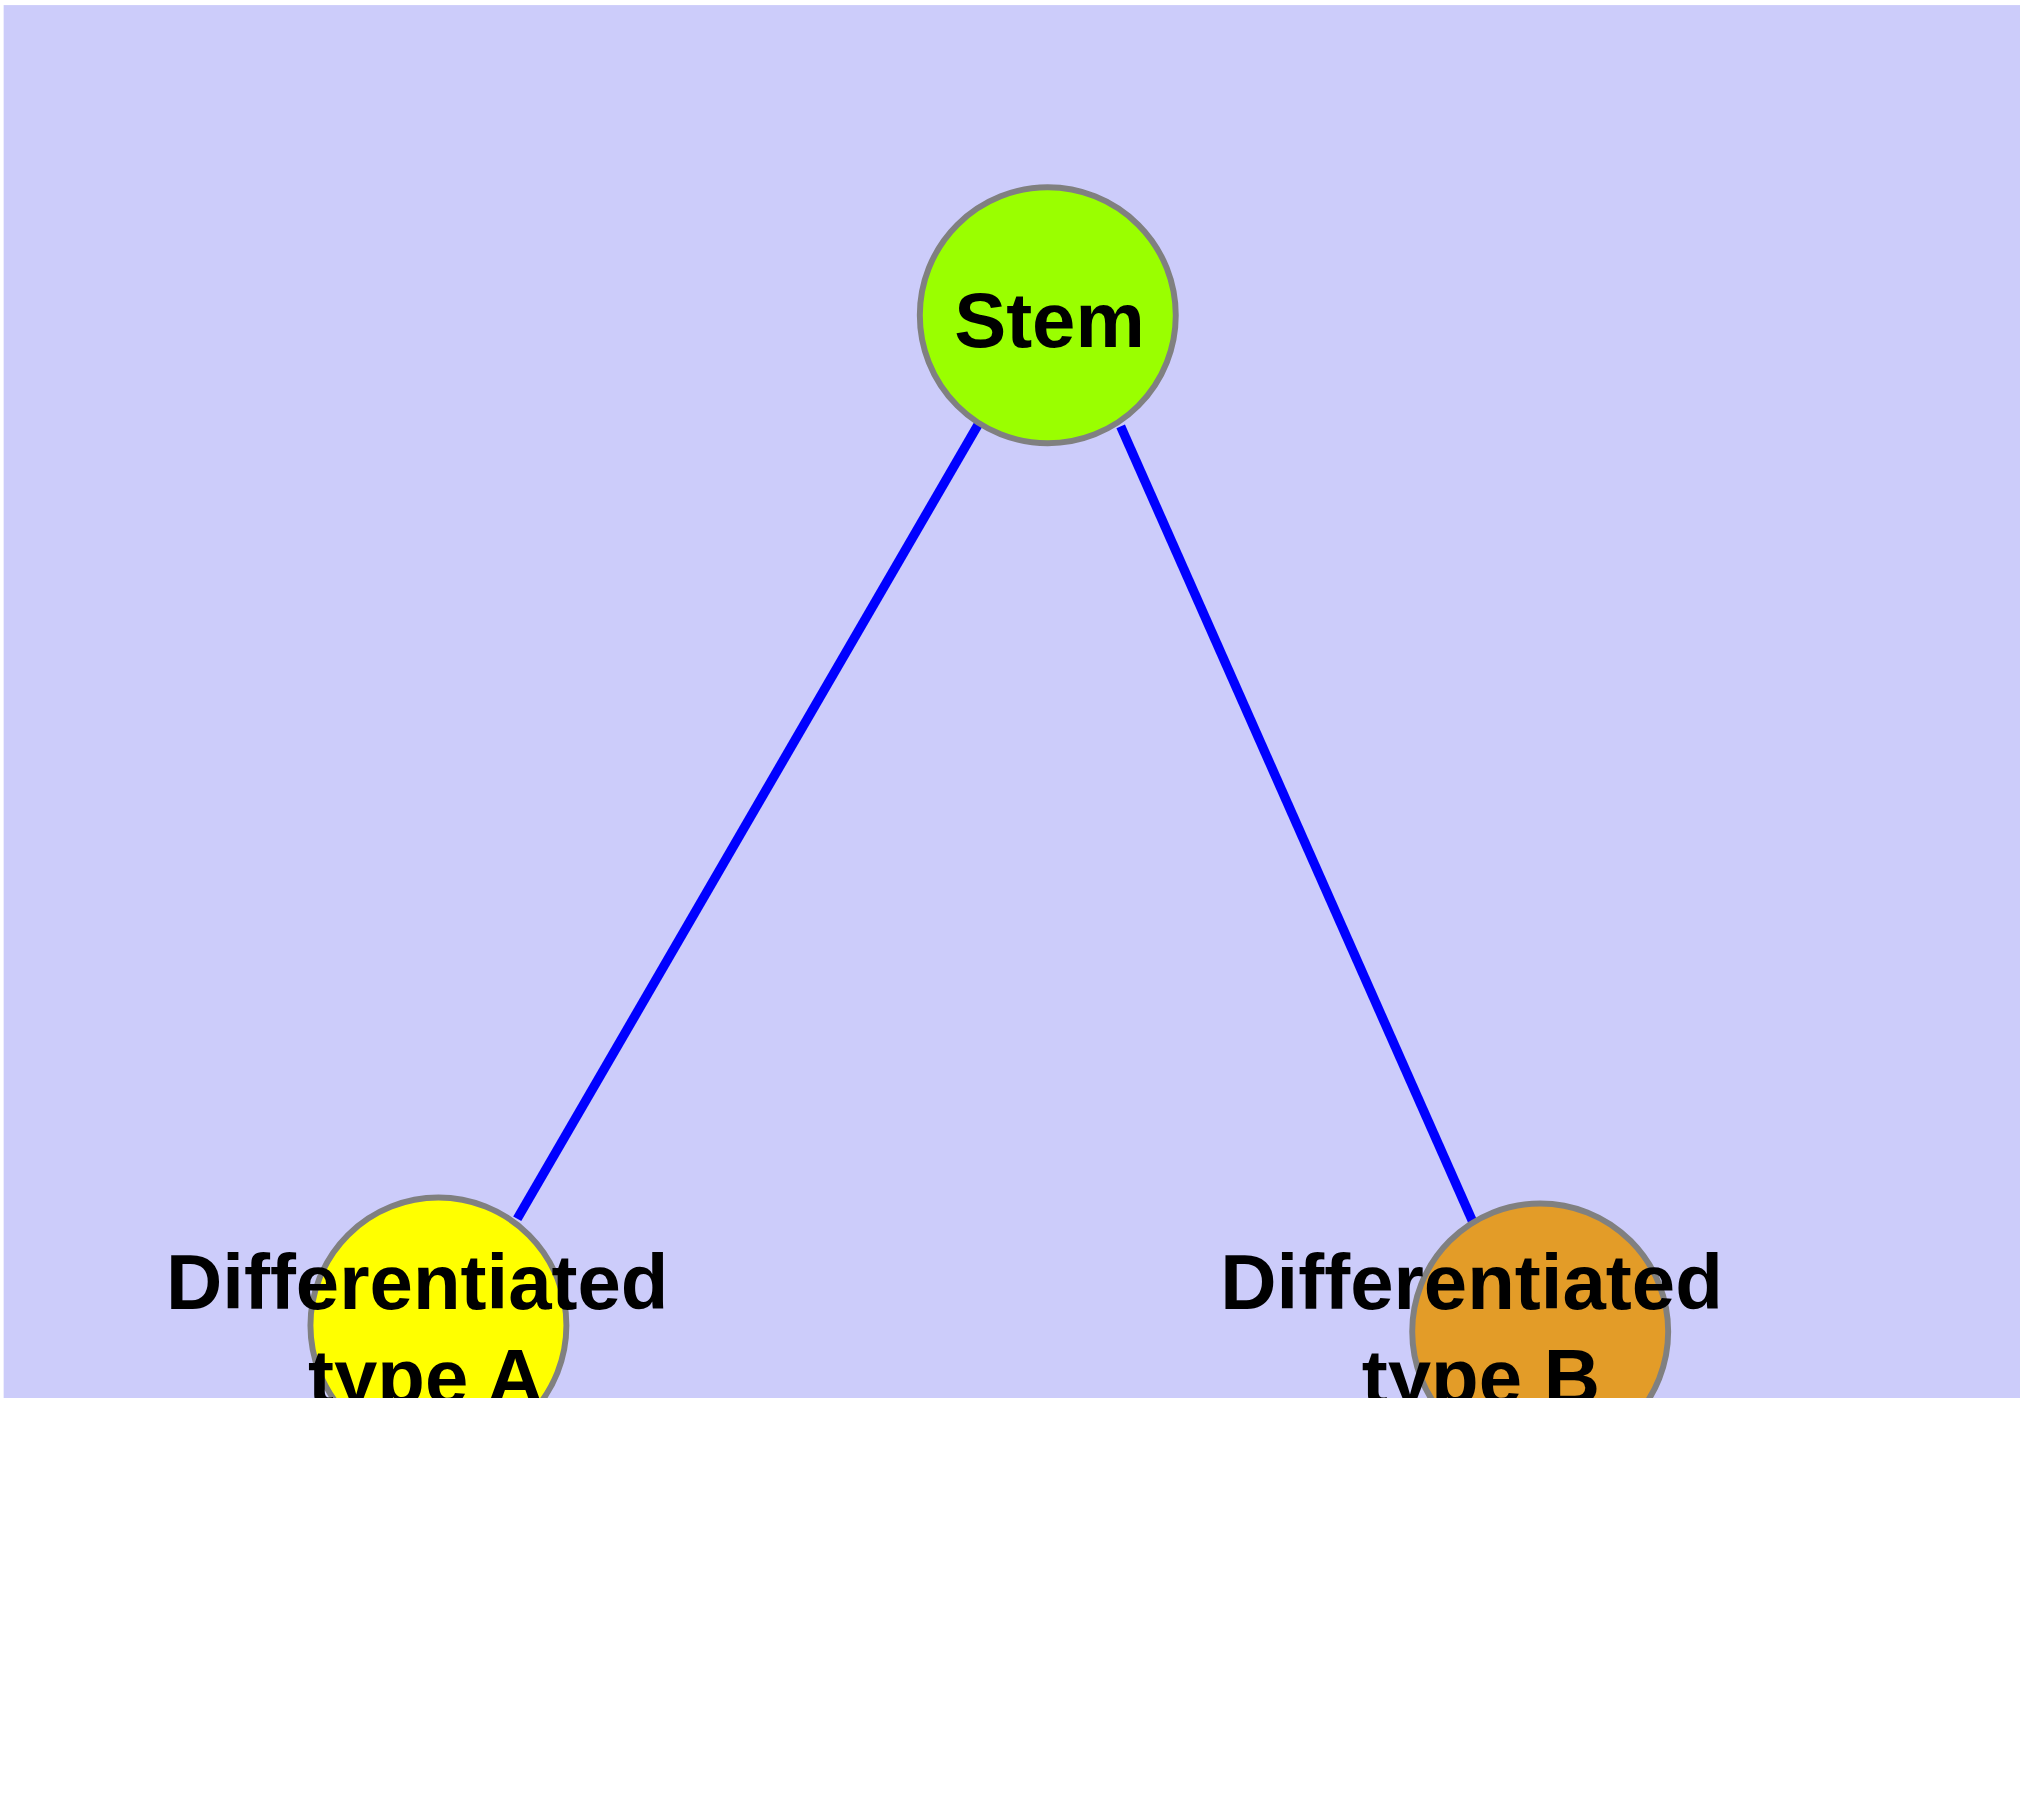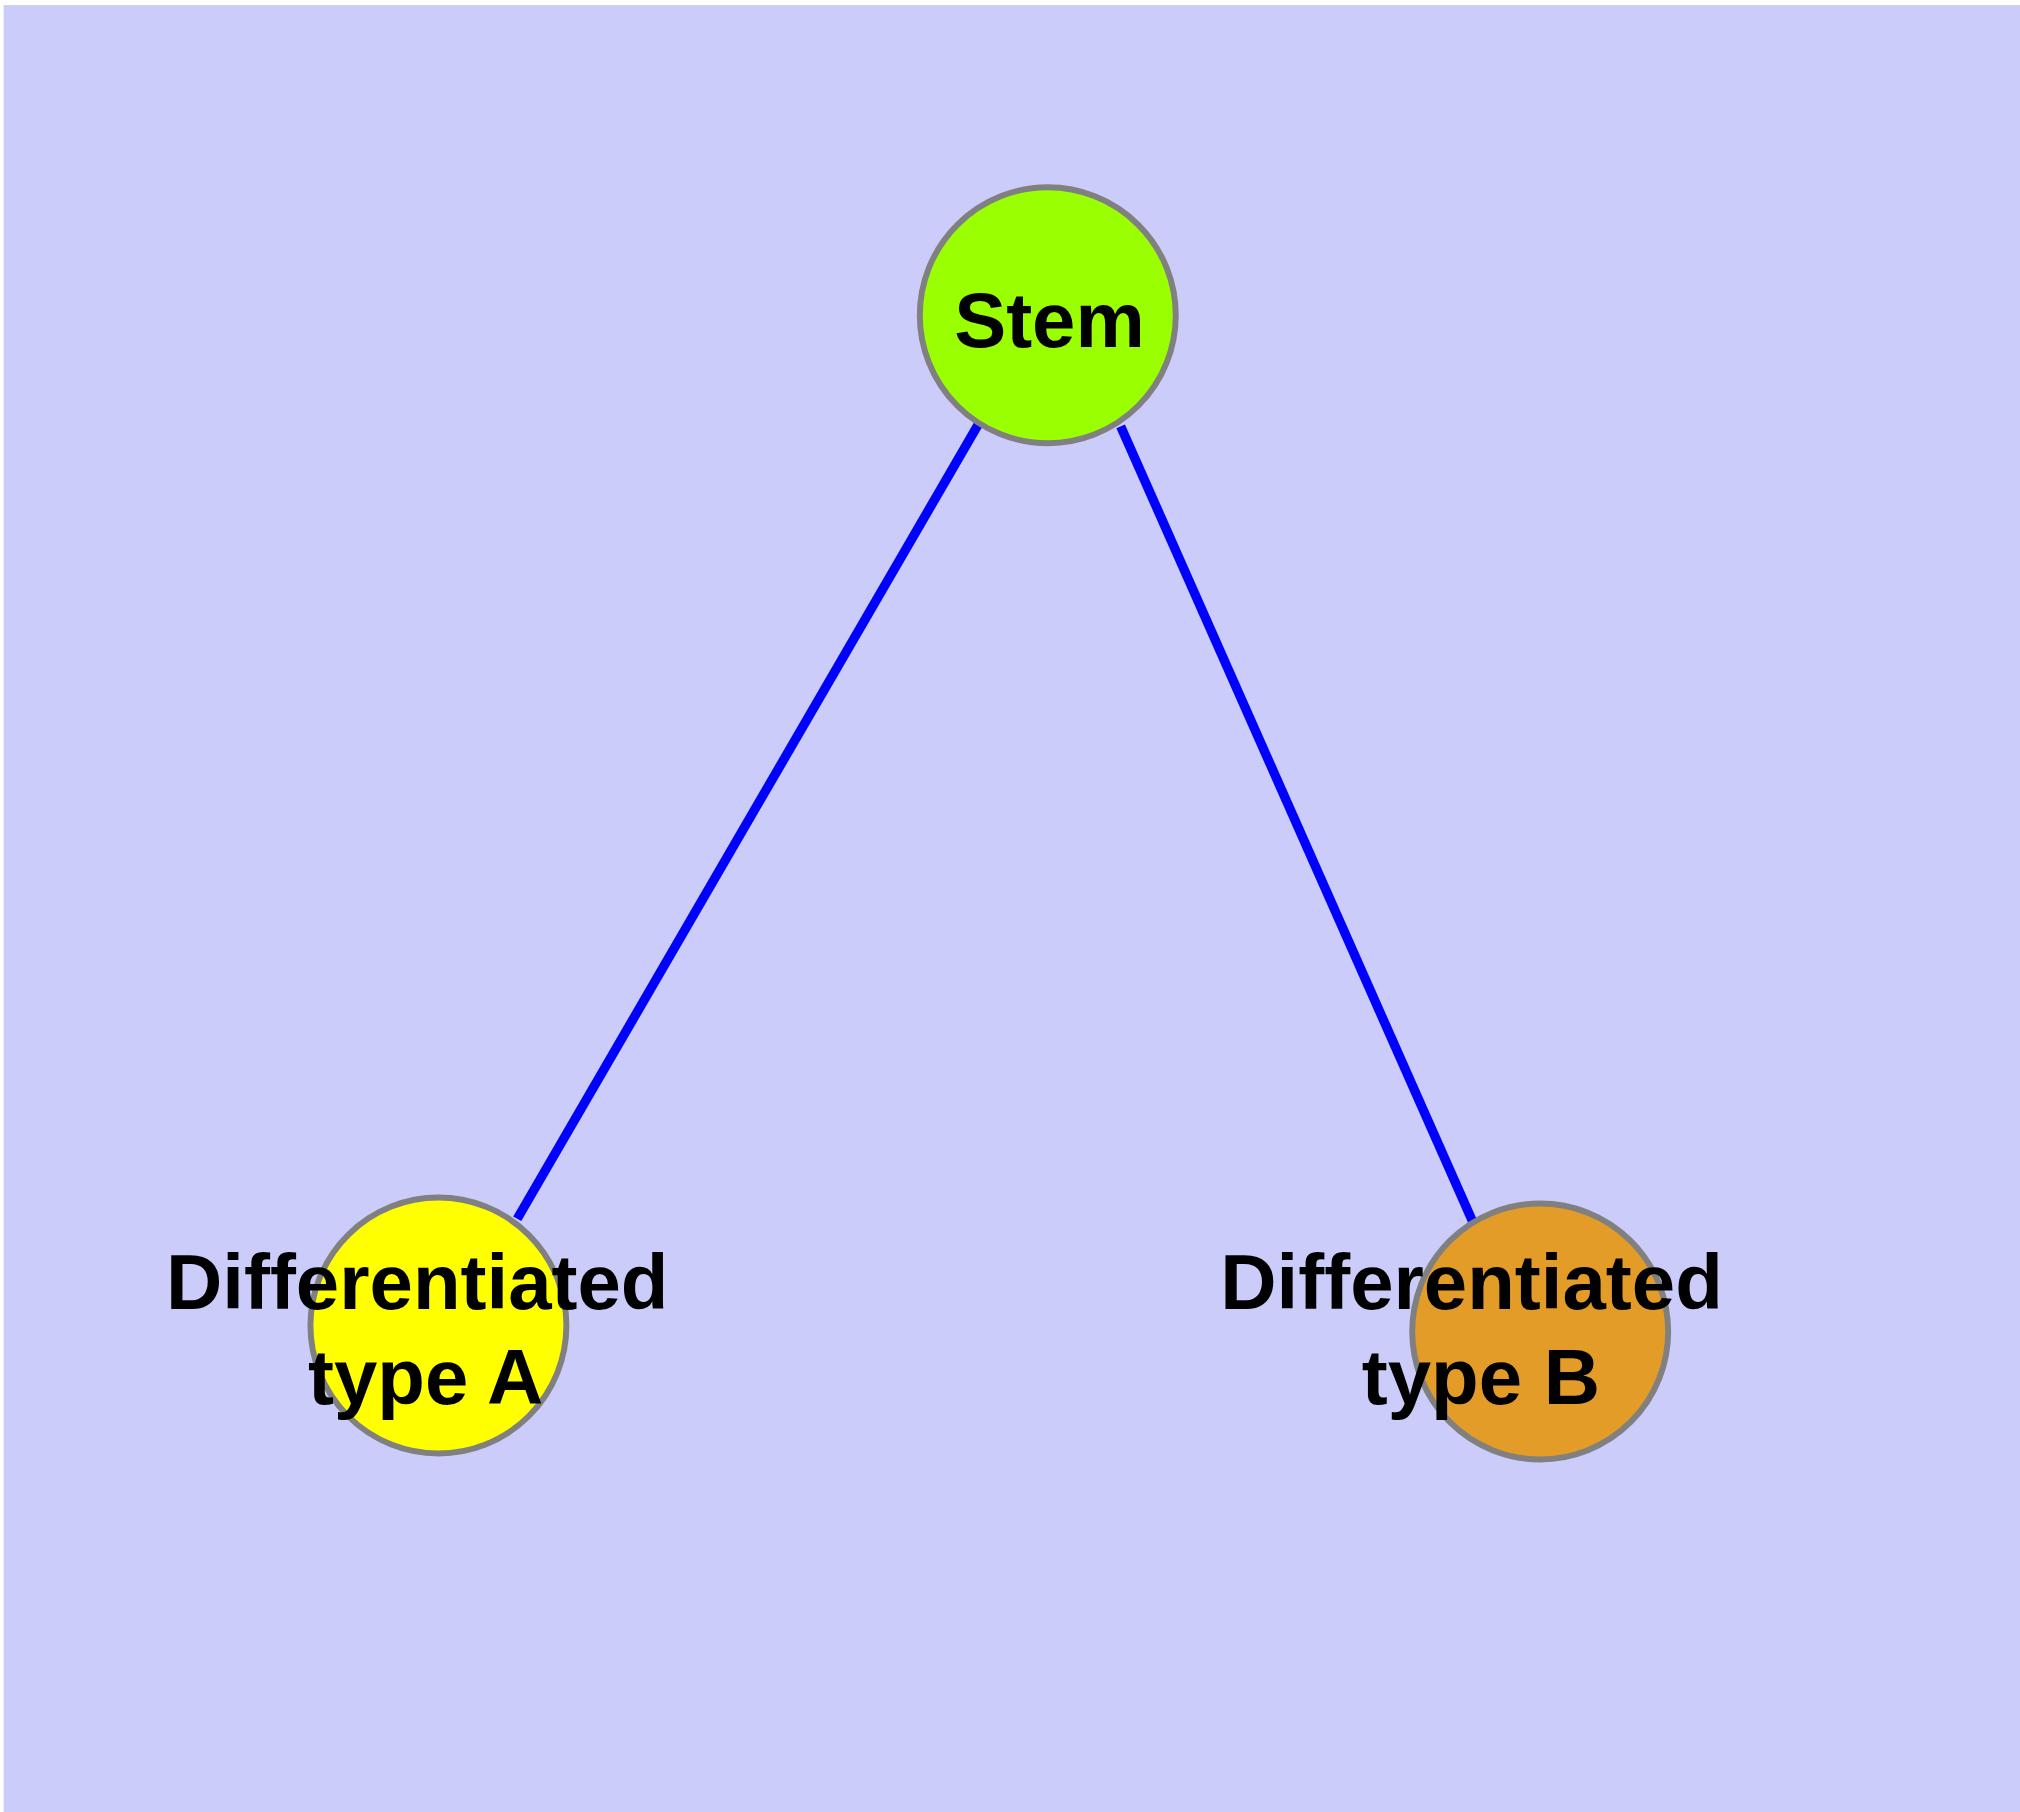--- a/index.html
+++ b/index.html
@@ -3,21 +3,21 @@
 <meta charset="utf-8">
 <style>
   html, body {
     margin: 0;
     padding: 0;
     background: #ffffff;
   }
   #canvas-wrap {
     position: relative;
     width: 2021px;
-    height: 1812px;
+    height: 1398px;
     background: #ffffff;
     overflow: hidden;
     text-align: right;
   }
   #graph-svg {
     display: block;
     width: 2021px;
     height: 1812px;
   }
   .node-label {

